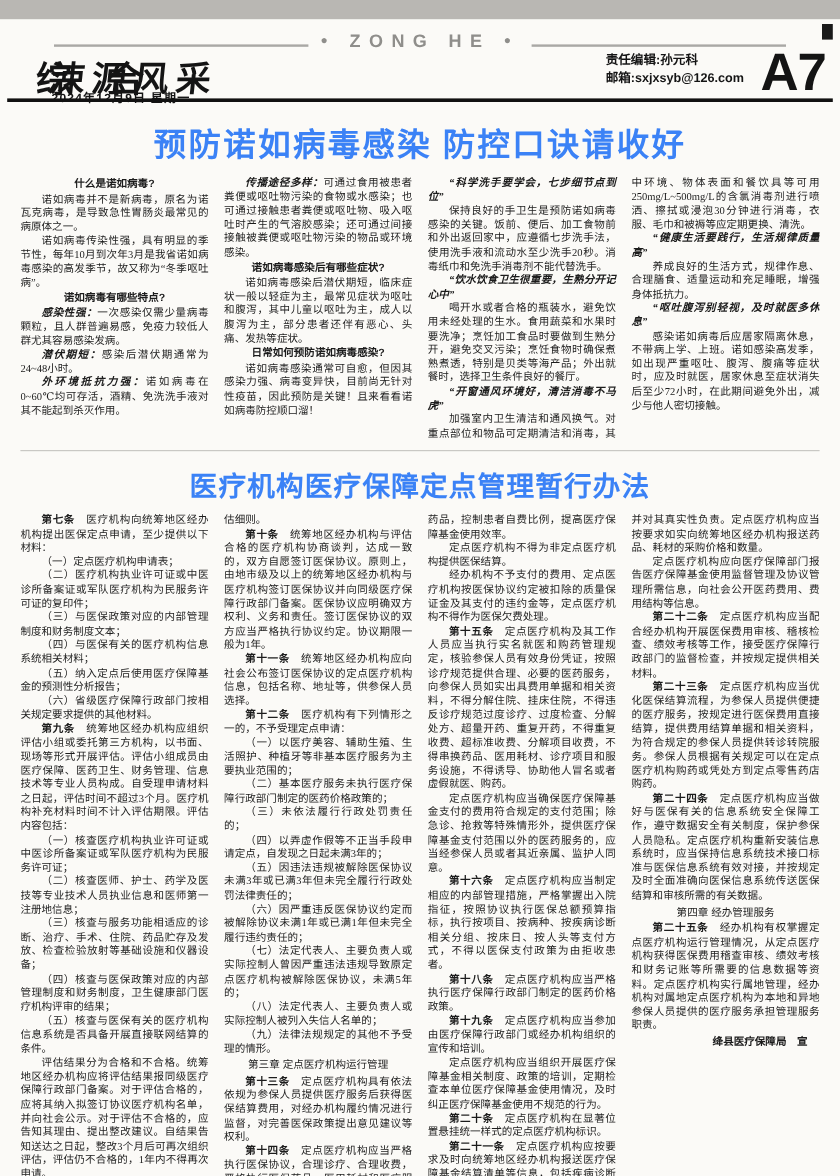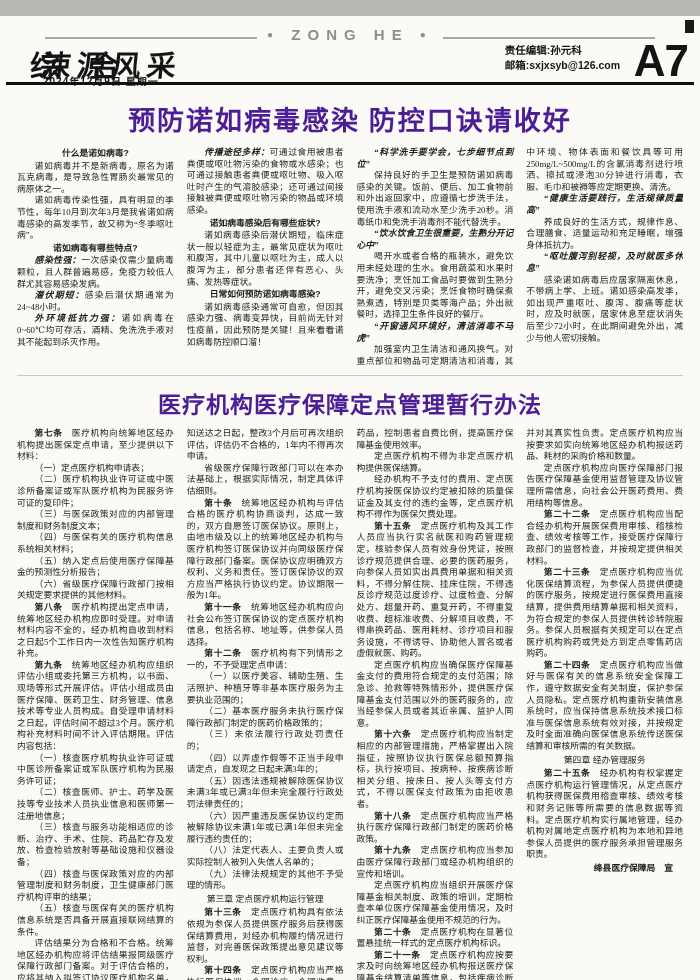--- a/index.html
+++ b/index.html
@@ -23,21 +23,21 @@
         font-size:30px;font-weight:bold;letter-spacing:30px;text-indent:30px;}
   .editor-box{position:absolute;right:80px;top:27px;text-align:left;
         font-family:"Liberation Sans",sans-serif;font-weight:bold;font-size:10.5px;line-height:15px;}
   .page-no{position:absolute;right:12px;top:20px;font-family:"Liberation Sans",sans-serif;
         font-weight:900;font-size:44px;letter-spacing:-1px;}
   .reg-mark{position:absolute;right:6px;top:4px;width:9px;height:13px;background:#1a1a1a;}
   .black-rule{position:absolute;top:66px;left:6px;right:6px;height:3px;background:#111;}
 
   
   .article{margin:0 17px;}
-  .a-title{ text-align:center;font-weight:bold;font-family:"Liberation Serif",serif;color:#4c1d95;}
+  .a-title{ text-align:center;font-weight:bold;font-family:"Liberation Serif",serif;color:#3b82f6;}
   .a1-title{font-size:27px;padding:13px 0 9px;letter-spacing:2px;}
   .a2-title{font-size:23px;padding:10px 0 8px;letter-spacing:1px;}
   .article2{border-top:1px solid #c9c8c4;margin-top:6px;}
 
   .colflow{column-count:4;column-gap:13px;column-fill:auto;overflow:hidden;
         text-align:justify;font-size:8.8px;line-height:11.6px;color:#1c1c1c;}
   .a1-body{height:222px;}
   .a2-body{height:585px;}
 
   .para{margin:0;text-indent:2em;}
@@ -105,38 +105,38 @@
     <div class="a-title a2-title">医疗机构医疗保障定点管理暂行办法</div>
     <div class="colflow a2-body">
 
       <p class="para body"><b>第七条　</b>医疗机构向统筹地区经办机构提出医保定点申请，至少提供以下材料：</p>
         <p class="para body">（一）定点医疗机构申请表；</p>
         <p class="para body">（二）医疗机构执业许可证或中医诊所备案证或军队医疗机构为民服务许可证的复印件；</p>
         <p class="para body">（三）与医保政策对应的内部管理制度和财务制度文本；</p>
         <p class="para body">（四）与医保有关的医疗机构信息系统相关材料；</p>
         <p class="para body">（五）纳入定点后使用医疗保障基金的预测性分析报告；</p>
         <p class="para body">（六）省级医疗保障行政部门按相关规定要求提供的其他材料。</p>
-        <p class="para body"><b>第八条　</b>医疗机构提出定点申请，统筹地区经办机构应即时受理。对申请材料内容不全的，经办机构自收到材料之日起5个工作日内一次性告知医疗机构补充。</p>
         <p class="para body"><b>第九条　</b>统筹地区经办机构应组织评估小组或委托第三方机构，以书面、现场等形式开展评估。评估小组成员由医疗保障、医药卫生、财务管理、信息技术等专业人员构成。自受理申请材料之日起，评估时间不超过3个月。医疗机构补充材料时间不计入评估期限。评估内容包括：</p>
         <p class="para body">（一）核查医疗机构执业许可证或中医诊所备案证或军队医疗机构为民服务许可证；</p>
         <p class="para body">（二）核查医师、护士、药学及医技等专业技术人员执业信息和医师第一注册地信息；</p>
         <p class="para body">（三）核查与服务功能相适应的诊断、治疗、手术、住院、药品贮存及发放、检查检验放射等基础设施和仪器设备；</p>
         <p class="para body">（四）核查与医保政策对应的内部管理制度和财务制度，卫生健康部门医疗机构评审的结果；</p>
         <p class="para body">（五）核查与医保有关的医疗机构信息系统是否具备开展直接联网结算的条件。</p>
         <p class="para body">评估结果分为合格和不合格。统筹地区经办机构应将评估结果报同级医疗保障行政部门备案。对于评估合格的，应将其纳入拟签订协议医疗机构名单，并向社会公示。对于评估不合格的，应告知其理由、提出整改建议。自结果告知送达之日起，整改3个月后可再次组织评估，评估仍不合格的，1年内不得再次申请。</p>
         <p class="para body">省级医疗保障行政部门可以在本办法基础上，根据实际情况，制定具体评估细则。</p>
         <p class="para body"><b>第十条　</b>统筹地区经办机构与评估合格的医疗机构协商谈判，达成一致的，双方自愿签订医保协议。原则上，由地市级及以上的统筹地区经办机构与医疗机构签订医保协议并向同级医疗保障行政部门备案。医保协议应明确双方权利、义务和责任。签订医保协议的双方应当严格执行协议约定。协议期限一般为1年。</p>
         <p class="para body"><b>第十一条　</b>统筹地区经办机构应向社会公布签订医保协议的定点医疗机构信息，包括名称、地址等，供参保人员选择。</p>
         <p class="para body"><b>第十二条　</b>医疗机构有下列情形之一的，不予受理定点申请：</p>
         <p class="para body">（一）以医疗美容、辅助生殖、生活照护、种植牙等非基本医疗服务为主要执业范围的；</p>
         <p class="para body">（二）基本医疗服务未执行医疗保障行政部门制定的医药价格政策的；</p>
         <p class="para body">（三）未依法履行行政处罚责任的；</p>
         <p class="para body">（四）以弄虚作假等不正当手段申请定点，自发现之日起未满3年的；</p>
         <p class="para body">（五）因违法违规被解除医保协议未满3年或已满3年但未完全履行行政处罚法律责任的；</p>
         <p class="para body">（六）因严重违反医保协议约定而被解除协议未满1年或已满1年但未完全履行违约责任的；</p>
+        <p class="para body">（七）法定代表人、主要负责人或实际控制人曾因严重违法违规导致原定点医疗机构被解除医保协议，未满5年的；</p>
         <p class="para body">（八）法定代表人、主要负责人或实际控制人被列入失信人名单的；</p>
         <p class="para body">（九）法律法规规定的其他不予受理的情形。</p>
         <p class="para chapter">第三章 定点医疗机构运行管理</p>
         <p class="para body"><b>第十三条　</b>定点医疗机构具有依法依规为参保人员提供医疗服务后获得医保结算费用，对经办机构履约情况进行监督，对完善医保政策提出意见建议等权利。</p>
         <p class="para body"><b>第十四条　</b>定点医疗机构应当严格执行医保协议，合理诊疗、合理收费，严格执行医保药品、医用耗材和医疗服务项目等目录，优先配备使用医保目录药品，控制患者自费比例，提高医疗保障基金使用效率。</p>
         <p class="para body">定点医疗机构不得为非定点医疗机构提供医保结算。</p>
         <p class="para body">经办机构不予支付的费用、定点医疗机构按医保协议约定被扣除的质量保证金及其支付的违约金等，定点医疗机构不得作为医保欠费处理。</p>
         <p class="para body"><b>第十五条　</b>定点医疗机构及其工作人员应当执行实名就医和购药管理规定，核验参保人员有效身份凭证，按照诊疗规范提供合理、必要的医药服务，向参保人员如实出具费用单据和相关资料，不得分解住院、挂床住院，不得违反诊疗规范过度诊疗、过度检查、分解处方、超量开药、重复开药，不得重复收费、超标准收费、分解项目收费，不得串换药品、医用耗材、诊疗项目和服务设施，不得诱导、协助他人冒名或者虚假就医、购药。</p>
         <p class="para body">定点医疗机构应当确保医疗保障基金支付的费用符合规定的支付范围；除急诊、抢救等特殊情形外，提供医疗保障基金支付范围以外的医药服务的，应当经参保人员或者其近亲属、监护人同意。</p>
         <p class="para body"><b>第十六条　</b>定点医疗机构应当制定相应的内部管理措施，严格掌握出入院指征，按照协议执行医保总额预算指标，执行按项目、按病种、按疾病诊断相关分组、按床日、按人头等支付方式，不得以医保支付政策为由拒收患者。</p>

